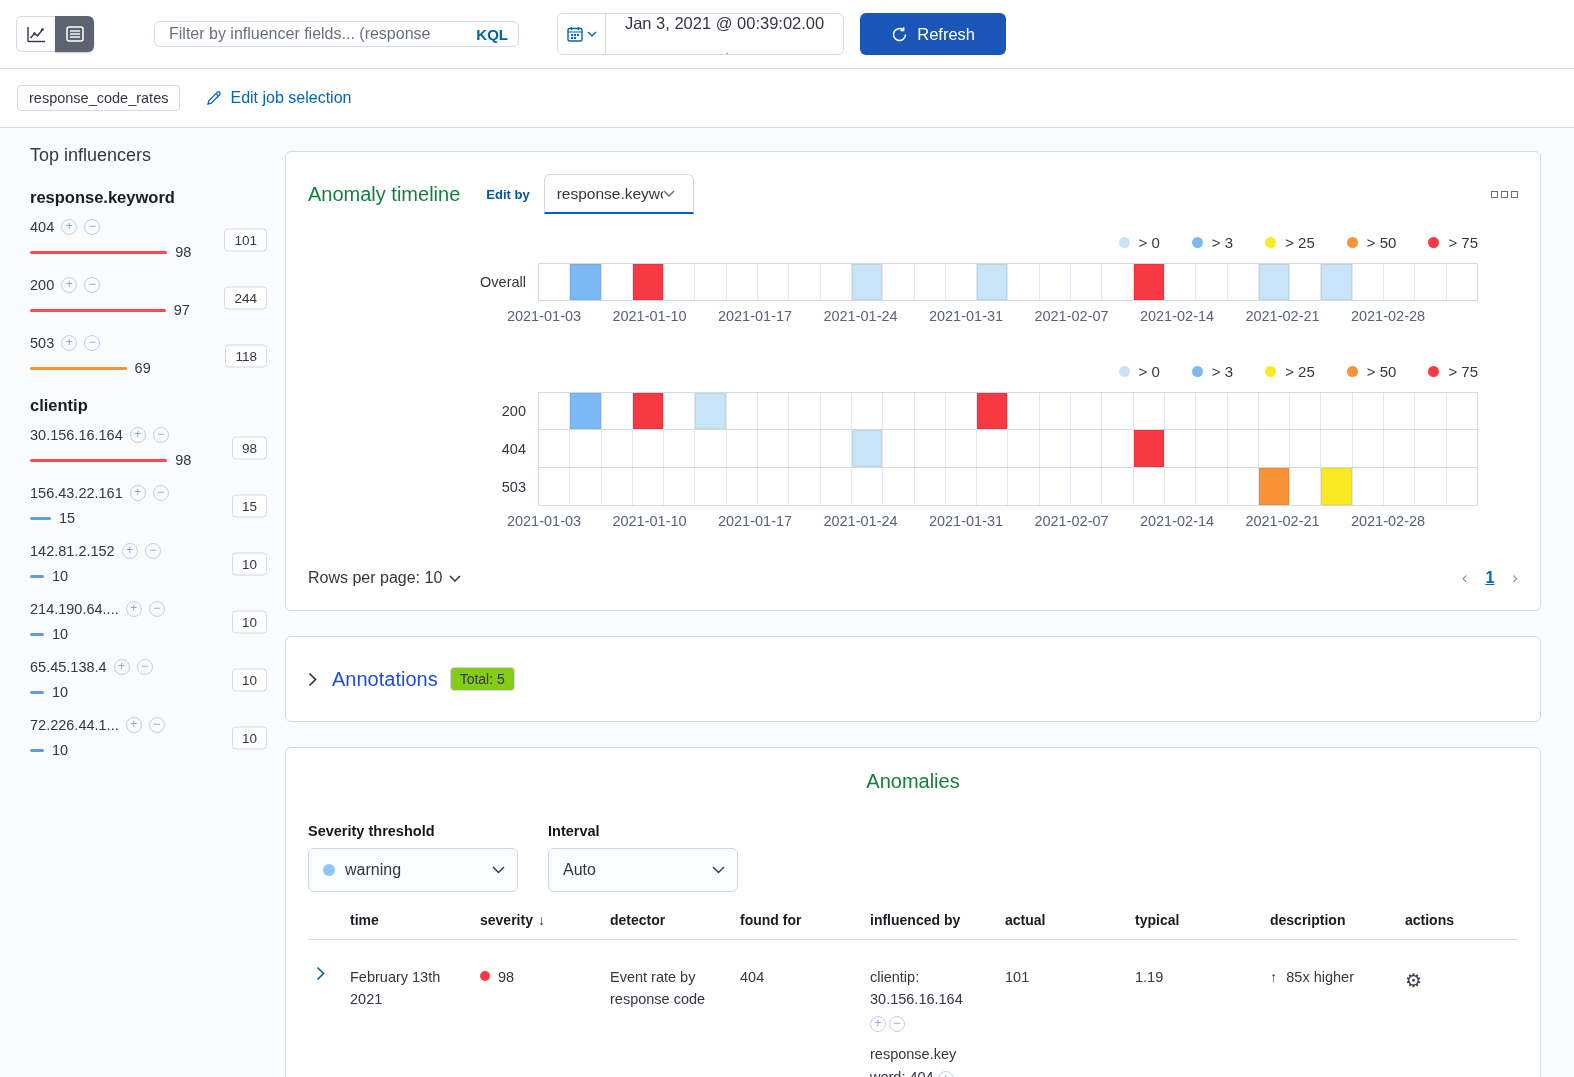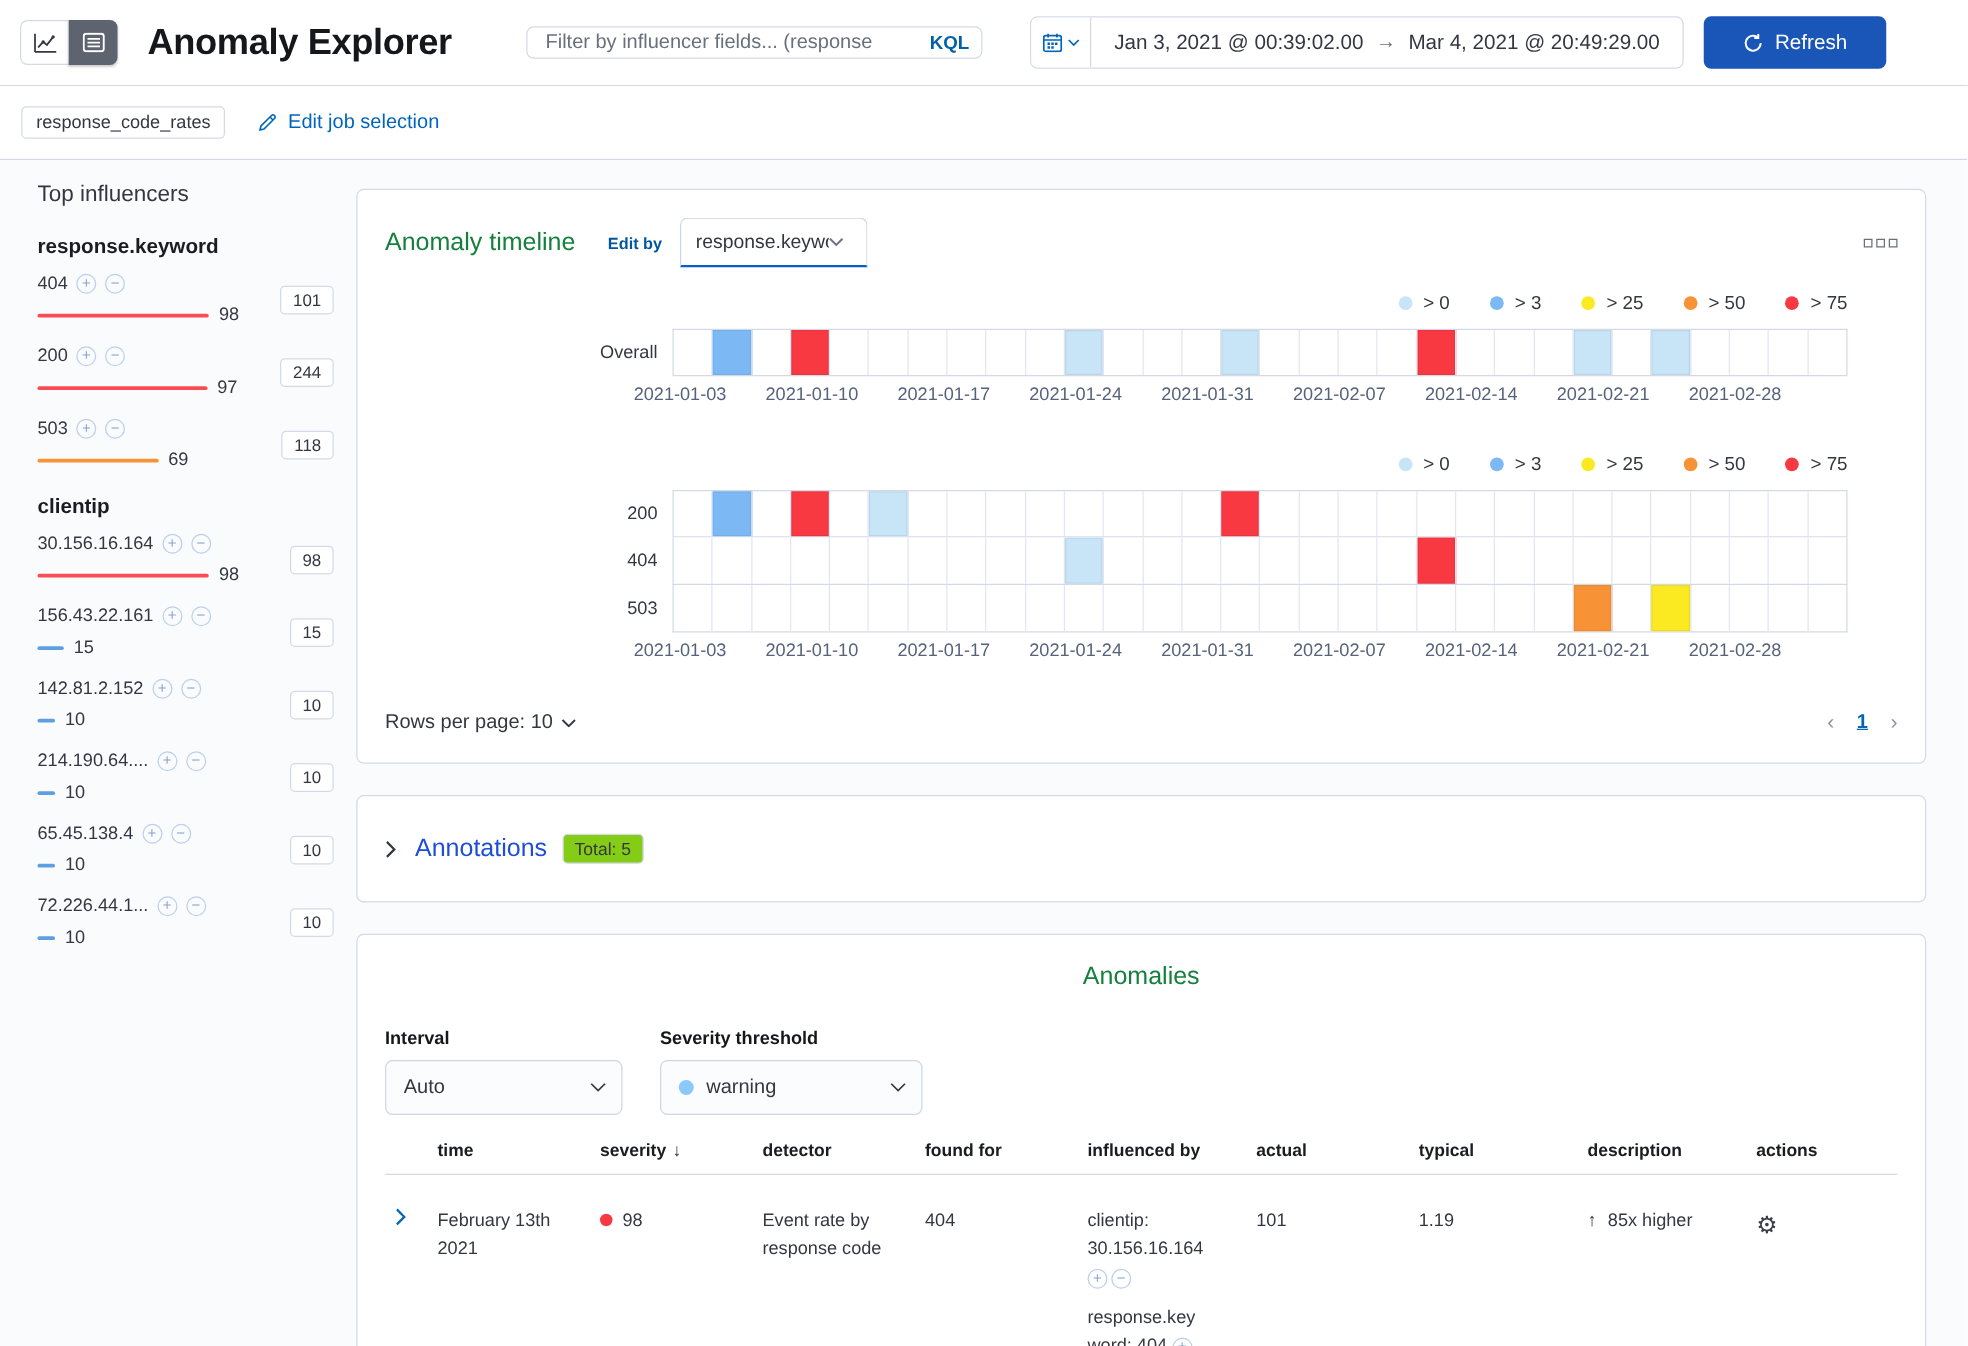--- a/index.html
+++ b/index.html
@@ -19,21 +19,21 @@
     border-radius:6px; display:flex; align-items:center; padding:0 10px 0 14px; background:#fff; }
   .filter-box input { border:none; outline:none; flex:1; font-size:16px; color:#343741;
     font-family:"Liberation Sans",sans-serif; min-width:0; }
   .filter-box input::placeholder { color:#69707d; opacity:1; }
   .kql { color:#0061a6; font-size:15px; font-weight:700; padding-left:8px; }
 
   .date-group { margin-left:38px; height:42px; display:flex; border:1px solid #d3dae6;
     border-radius:6px; overflow:hidden; background:#fff; }
   .date-cal { width:48px; display:flex; align-items:center; justify-content:center; gap:4px;
     border-right:1px solid #d3dae6; background:#fff; }
-  .date-text { display:flex; align-items:center; gap:10px; padding:0 18px; font-size:16.5px; color:#343741; }
+  .date-text { display:flex; align-items:center; gap:10px; padding:0 18px; font-size:16.5px; color:#343741;flex-direction:column; }
   .date-arrow { color:#69707d; font-size:16px; }
 
   .refresh-btn { margin-left:16px; width:146px; height:42px; background:#1a56b8; color:#fff;
     border:none; border-radius:6px; font-size:16.5px; display:flex; align-items:center;
     justify-content:center; gap:9px; font-family:"Liberation Sans",sans-serif; }
 
   
   .jobs-bar { height:59px; display:flex; align-items:center; padding:0 17px;
     border-bottom:1px solid #d3dae6; background:#fff; }
   .job-badge { border:1px solid #d3dae6; border-radius:4px; padding:4px 11px; font-size:14.5px;
@@ -150,21 +150,20 @@
       <span>
         <svg width="18" height="16" viewBox="0 0 18 16">
             <rect x="1" y="1" width="16" height="14" rx="2" stroke="#fff" stroke-width="1.5" fill="none"></rect>
             <line x1="4" y1="5" x2="14" y2="5" stroke="#fff" stroke-width="1.4"></line>
             <line x1="4" y1="8" x2="14" y2="8" stroke="#fff" stroke-width="1.4"></line>
             <line x1="4" y1="11" x2="14" y2="11" stroke="#fff" stroke-width="1.4"></line>
           </svg>
       </span>
     </div>
   </div>
-  <h1 class="app-title">Anomaly Explorer</h1>
 
   <div class="filter-box">
     <input type="text" placeholder="Filter by influencer fields... (response" style="">
     <span class="kql">KQL</span>
   </div>
 
   <div class="date-group">
     <div class="date-cal">
       <span>
         <svg width="16" height="16" viewBox="0 0 16 16">
@@ -597,39 +596,39 @@
         <span class="ann-title">Annotations</span>
         <span class="ann-badge">Total: 5</span>
       </div>
     </div>
 
     <div class="panel panel-pad anomalies-panel">
       <div class="panel-title">Anomalies</div>
 
       <div class="controls">
         <div>
-          <div class="ctl-label">Interval</div>
-          <div class="select-box w190">
-            <span class="val">
-                <span>Auto</span>
-              </span>
-            <span>
-              <svg width="13" height="8" viewBox="0 0 13 8">
-                  <path d="M1 1 L6.5 6.5 L12 1" stroke="#343741" stroke-width="1.4" fill="none"></path>
-                </svg>
-            </span>
-          </div>
-        </div>
-        <div>
           <div class="ctl-label">Severity threshold</div>
           <div class="select-box w210">
             <span class="val">
               <span class="sev-dot"></span>
               <span>warning</span>
             </span>
+            <span>
+              <svg width="13" height="8" viewBox="0 0 13 8">
+                  <path d="M1 1 L6.5 6.5 L12 1" stroke="#343741" stroke-width="1.4" fill="none"></path>
+                </svg>
+            </span>
+          </div>
+        </div>
+        <div>
+          <div class="ctl-label">Interval</div>
+          <div class="select-box w190">
+            <span class="val">
+                <span>Auto</span>
+              </span>
             <span>
               <svg width="13" height="8" viewBox="0 0 13 8">
                   <path d="M1 1 L6.5 6.5 L12 1" stroke="#343741" stroke-width="1.4" fill="none"></path>
                 </svg>
             </span>
           </div>
         </div>
       </div>
 
       <div class="grid-table">

